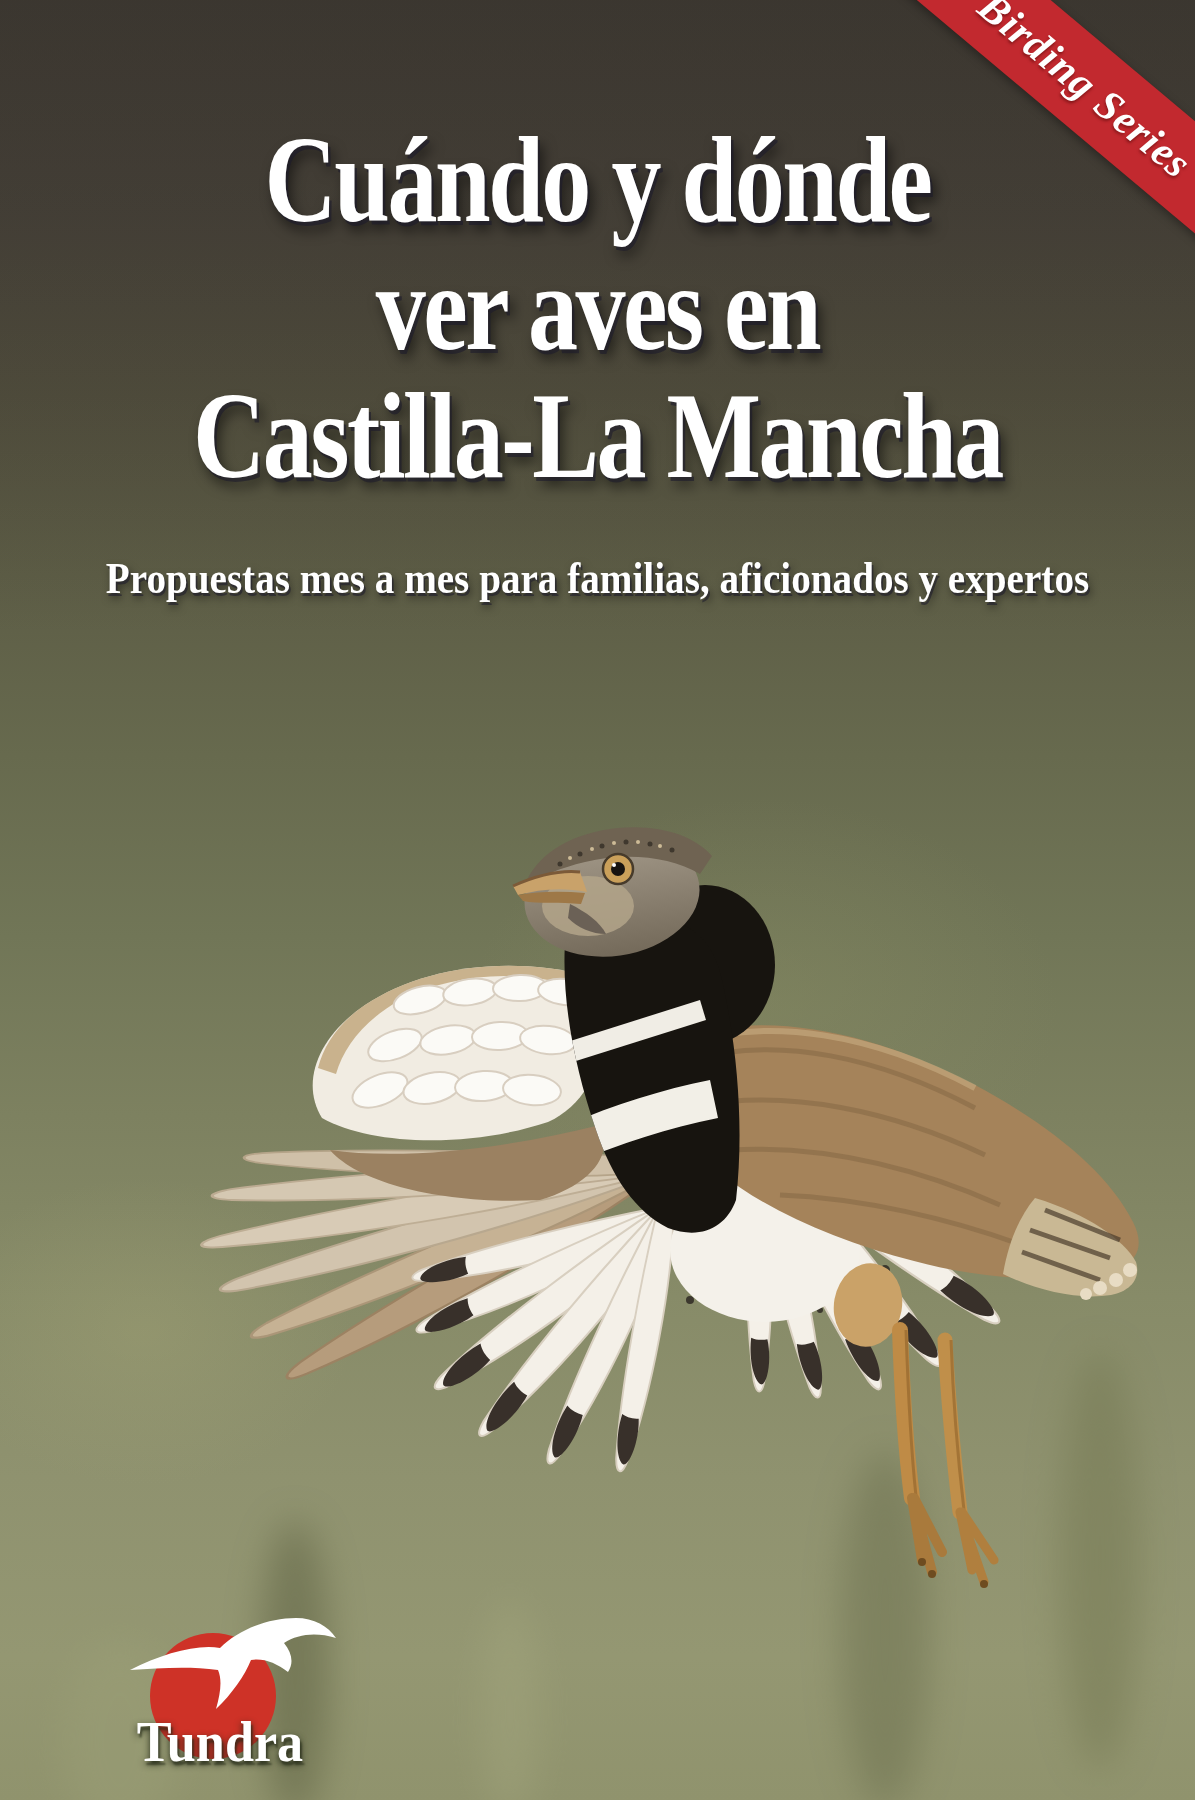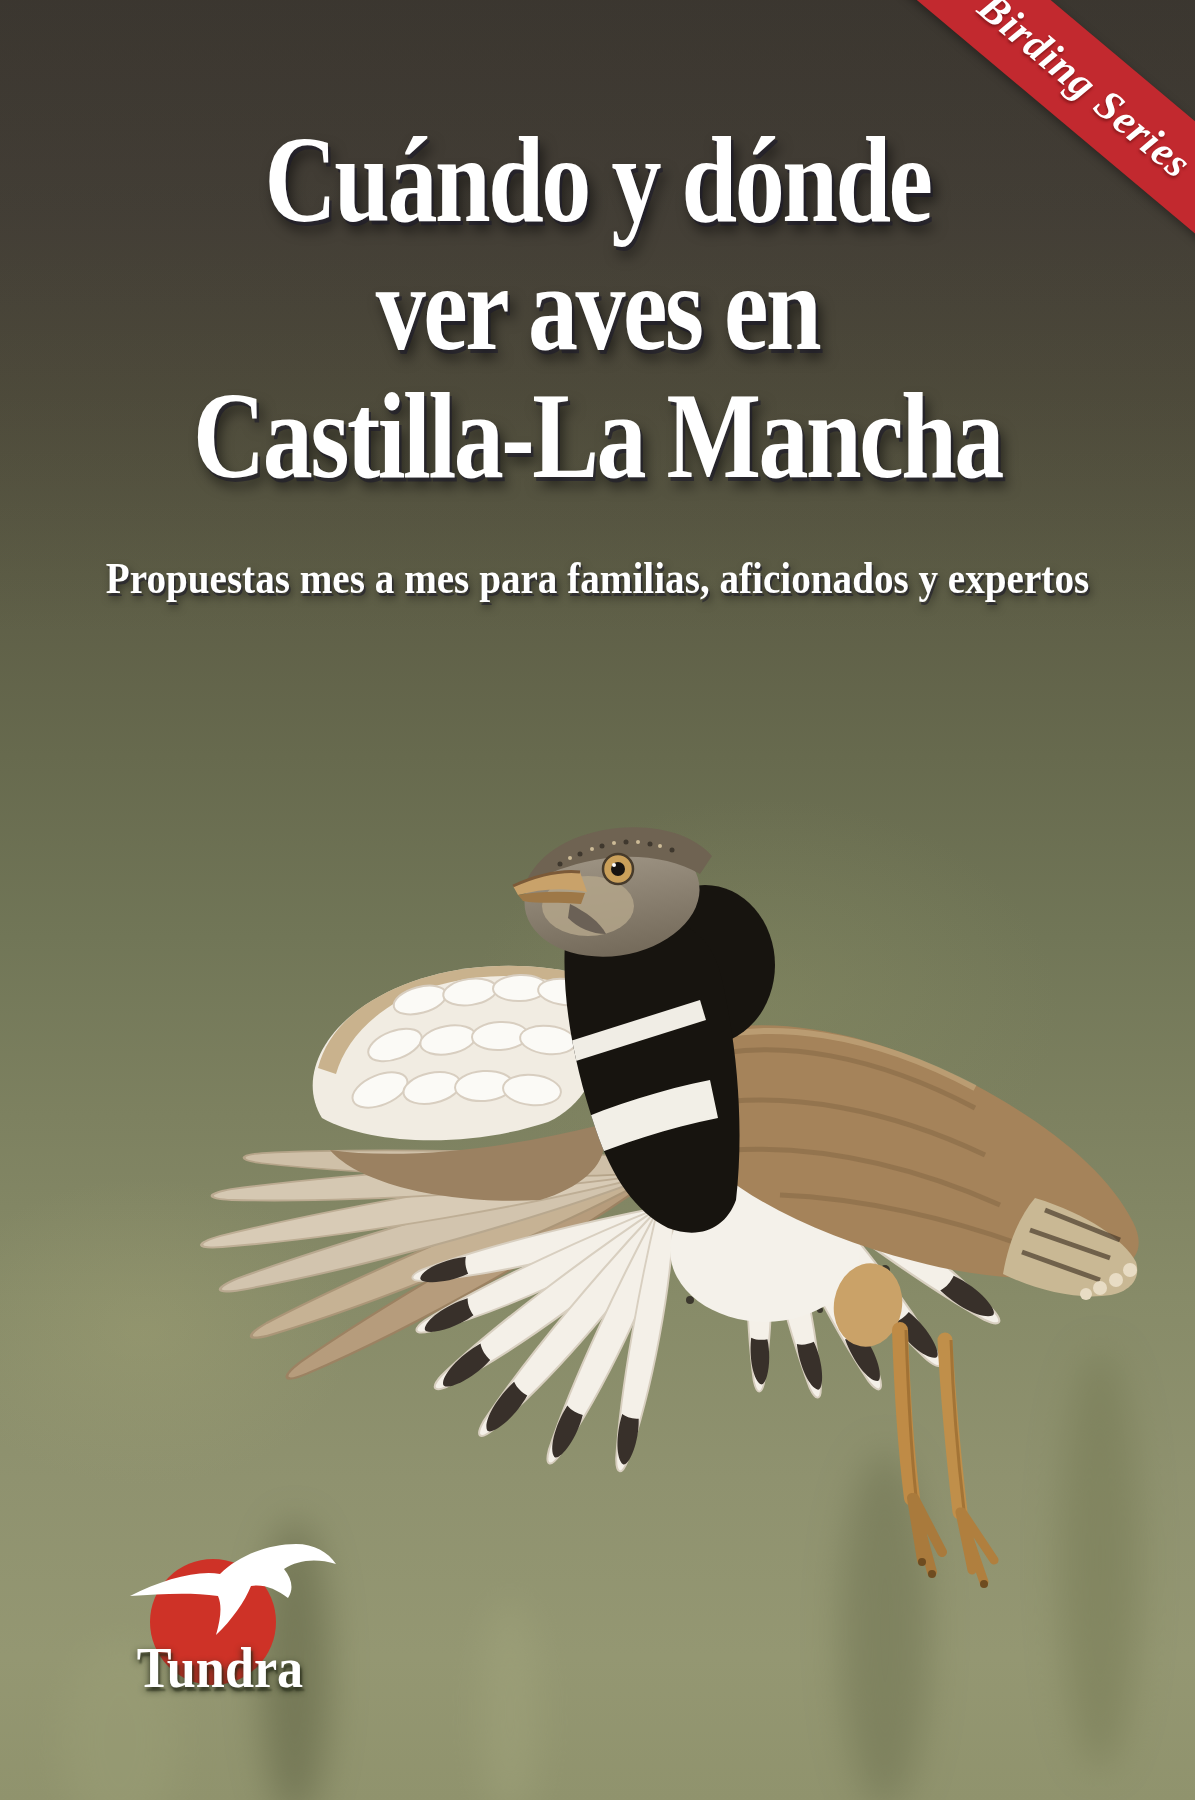--- a/index.html
+++ b/index.html
@@ -34,21 +34,21 @@
       text-shadow:3px 4px 0 rgba(28,26,44,.6), 6px 9px 14px rgba(0,0,0,.55);}
   .subtitle{position:absolute;top:552px;left:0;width:100%;text-align:center;color:#fff;
       font-weight:bold;font-size:45px;transform:scaleX(.87);
       text-shadow:2px 3px 0 rgba(28,26,44,.55), 3px 5px 9px rgba(0,0,0,.5);}
   
   .authors{position:absolute;left:95px;top:712px;}
   .author{font-size:31px;font-weight:bold;line-height:45px;color:#f7f3e7;
       transform:scaleX(.92);transform-origin:left center;
       text-shadow:1px 2px 4px rgba(25,22,16,.65);}
   
-  .logo{position:absolute;left:118px;top:1544px;width:230px;height:175px;}
+  .logo{position:absolute;left:118px;top:1618px;width:230px;height:175px;}
   .logo svg{position:absolute;inset:0;overflow:visible;}
   .logo-word{position:absolute;top:90px;left:-13px;width:230px;text-align:center;
       color:#fff;font-weight:bold;font-size:58px;transform:scaleX(.9);
       text-shadow:0 3px 8px rgba(30,35,20,.9),2px 4px 2px rgba(40,45,25,.55);}
 </style>
 </head>
 <body>
 
 <div class="cover">
 

